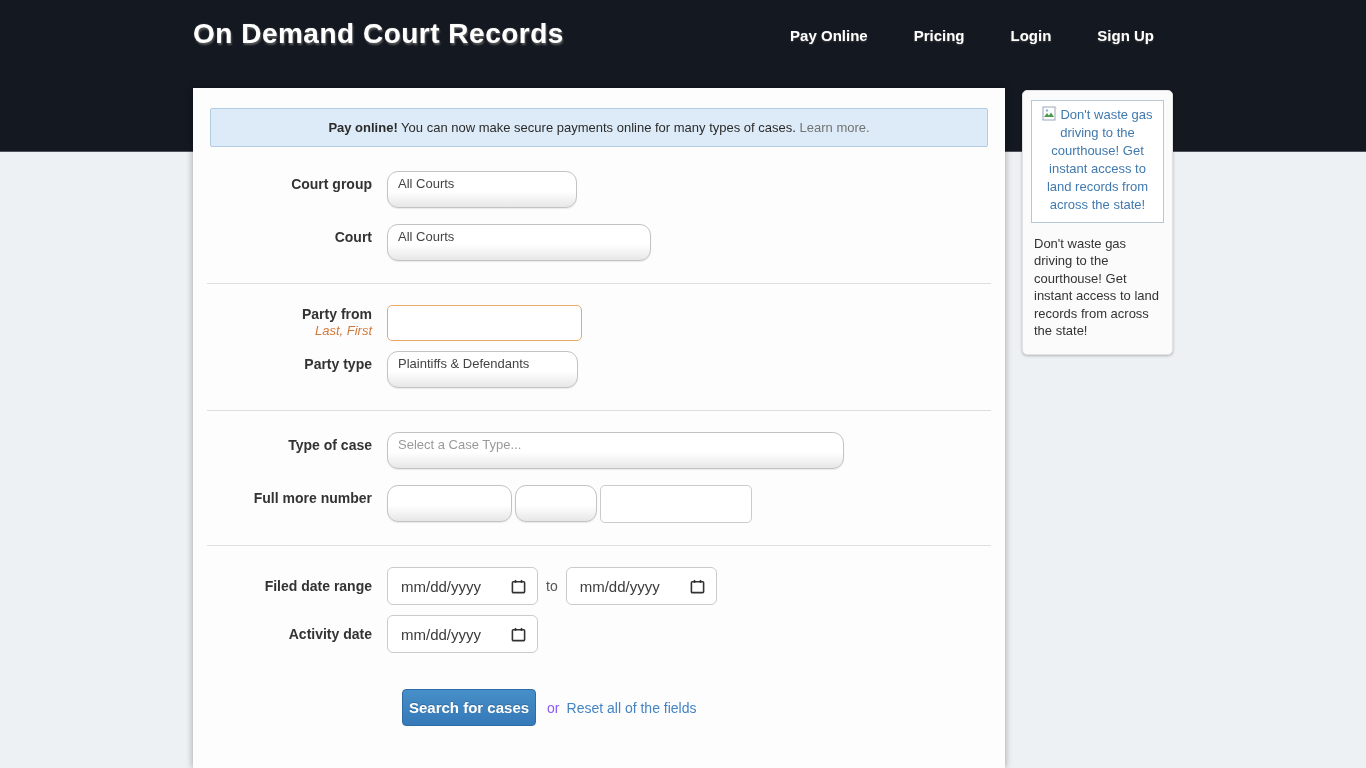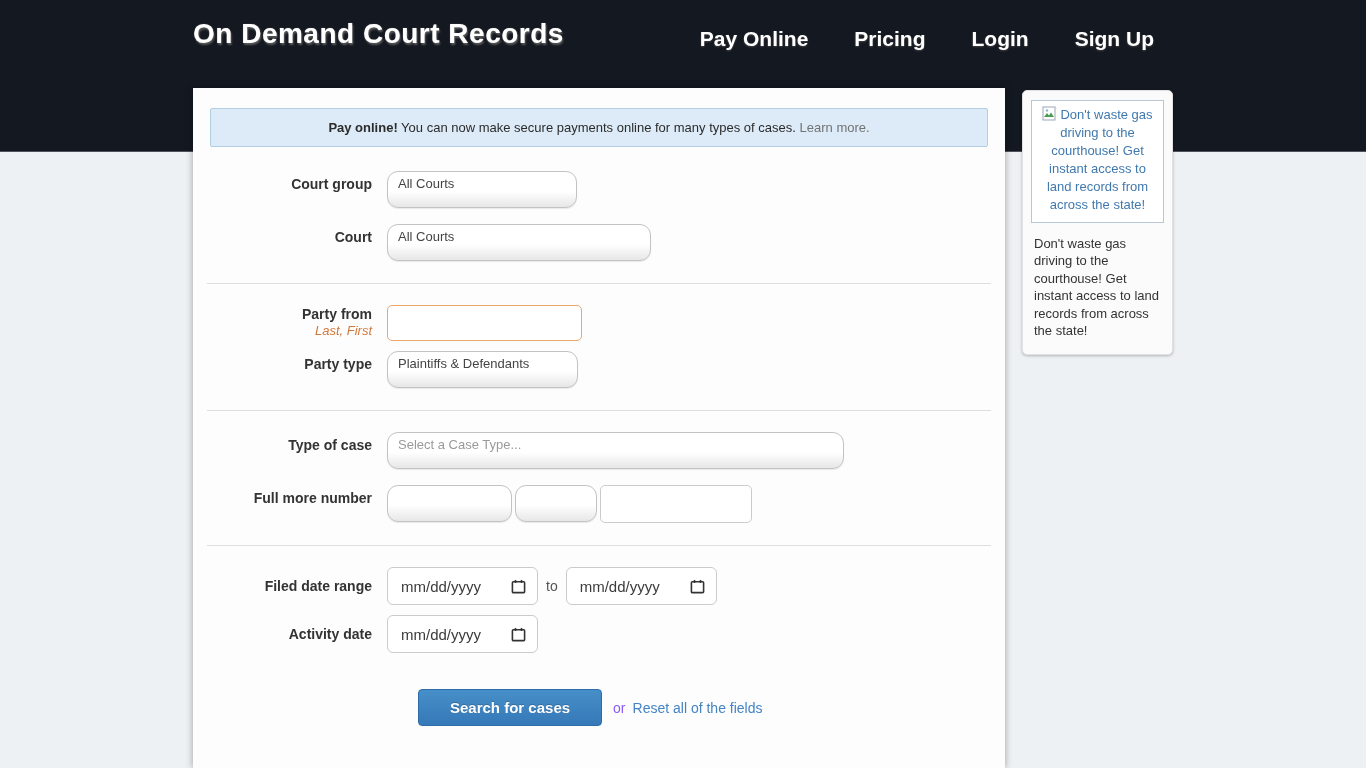--- a/index.html
+++ b/index.html
@@ -21,21 +21,21 @@
     font-size: 28px; font-weight: bold; color: #ffffff;
     letter-spacing: 0.5px;
     text-shadow: 1px 2px 2px #5a5a5a, 0 0 1px #777;
     cursor: pointer;
   }
   .top-nav {
     position: absolute; right: 212px; top: 27px;
     display: flex; gap: 46px;
   }
   .top-nav a {
-    color: #fff; font-size: 21px; font-weight: bold; text-decoration: none;
+    color: #fff; font-size: 15px; font-weight: bold; text-decoration: none;
     text-shadow: 0 1px 2px #444;
     cursor: pointer;
   }
 
   
   .card {
     position: absolute; left: 193px; top: 88px; width: 812px; height: 680px;
     background: #fdfdfd;
     box-shadow: 0 0 7px rgba(0,0,0,0.35);
   }
@@ -103,23 +103,22 @@
   .to-sep { line-height: 38px; margin: 0 8px; font-size: 14px; color: #555; }
 
   hr.sep { border: none; border-top: 1px solid #dedede; margin: 22px -3px 21px -3px; }
 
   .actions { margin-left: 192px; margin-top: 36px; display: flex; align-items: center; }
   .btn-primary {
     background: linear-gradient(#478fc9, #3579b8);
     border: 1px solid #2d6ca6; border-radius: 4px;
     color: #fff; font-size: 15px; font-weight: bold;
     font-family: "Liberation Sans", sans-serif;
-    padding: 9px 31px; cursor: pointer;
+    padding: 9px 6px; cursor: pointer;
     text-shadow: 0 -1px 0 rgba(0,0,0,0.2);
-    margin-left: 16px;
   }
   .or-txt { color: #8b5cf6; font-size: 14px; margin: 0 7px 0 11px; }
   .reset-link { color: #4584c4; font-size: 14px; text-decoration: none; cursor: pointer; }
 
   
   .side-ad {
     position: absolute; left: 1022px; top: 90px; width: 151px;
     background: #fbfbfb; border: 1px solid #e1e1e1; border-radius: 5px;
     box-shadow: 0 1px 3px rgba(0,0,0,0.25);
     padding: 9px 8px 14px 8px;

